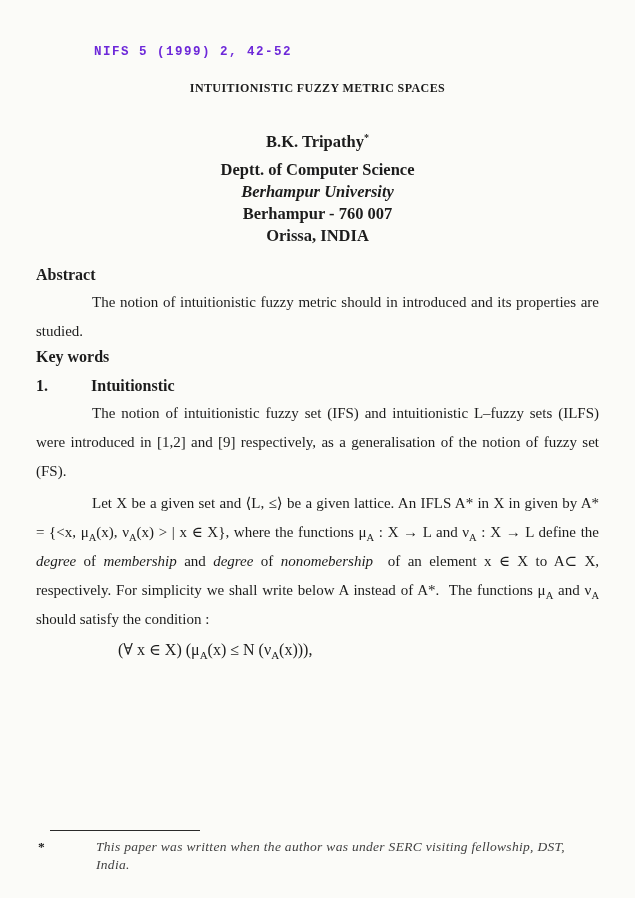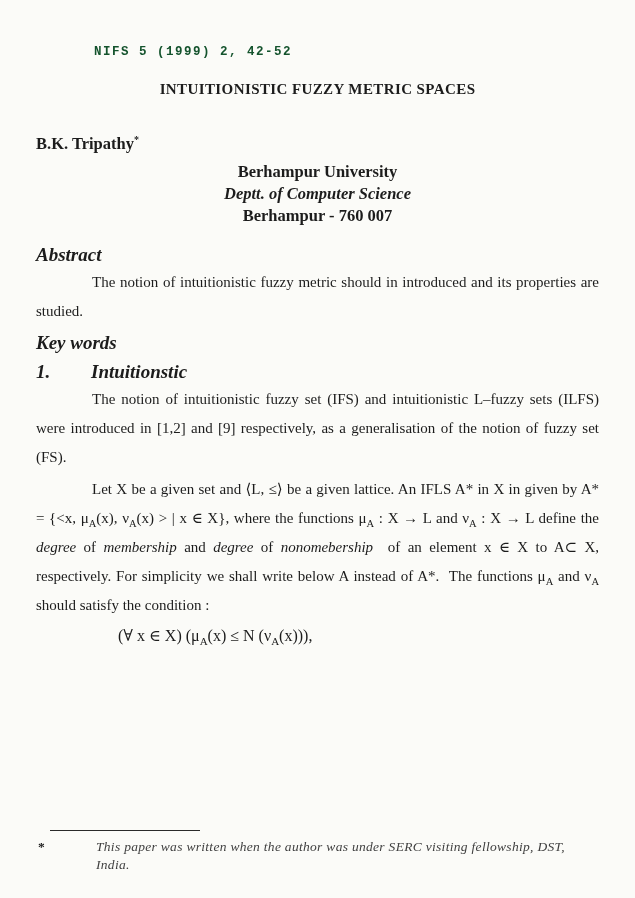--- a/index.html
+++ b/index.html
@@ -15,53 +15,53 @@
     padding: 45px 36px 24px 36px;
     display: flex;
     flex-direction: column;
   }
   .journal-ref {
     font-family: "Liberation Mono", "DejaVu Sans Mono", monospace;
     font-weight: 700;
     font-size: 12.5px;
     letter-spacing: 1.5px;
     margin-left: 58px;
-    color: #14532d;
+    color: #6d28d9;
   }
   .paper-title {
     text-align: center;
-    font-size: 15px;
+    font-size: 12px;
     font-weight: 700;
     letter-spacing: 0.4px;
     margin: 22px 0 0 0;
   }
   .author-block {
+    text-align: center;
     margin-top: 30px;
     font-weight: 700;
     font-size: 16.5px;
     line-height: 22px;
   }
   .author-name sup { font-size: 10px; vertical-align: super; }
   .affiliation {
     text-align: center;
     font-weight: 700;
     font-size: 16.5px;
     line-height: 22px;
     margin-top: 6px;
   }
   .affiliation .affil-line:nth-child(2) { font-style: italic; }
   .section-heading {
     font-weight: 700;
-    font-size: 19px;
+    font-size: 16px;
     line-height: 20px;
     margin: 0;
-    font-style: italic;
   }
   .abstract-heading { margin-top: 18px; }
-  .keywords-heading { margin-top: 7px; }
+  .keywords-heading { margin-top: 1px; }
   .intro-heading { margin-top: 9px; display: flex; }
   .sec-num { display: inline-block; width: 55px; }
   .para {
     font-size: 15px;
     line-height: 29px;
     text-align: justify;
     margin: 3px 0 0 0;
   }
   .indent { text-indent: 56px; }
   .para sub { font-size: 10.5px; line-height: 0; }
@@ -106,23 +106,24 @@
 
   <div class="journal-ref">NIFS 5 (1999) 2, 42-52</div>
 
   <h1 class="paper-title">INTUITIONISTIC FUZZY METRIC SPACES</h1>
 
   <div class="author-block">
     <span class="author-name"><span>B.K. Tripathy</span><sup>*</sup></span>
   </div>
 
   <div class="affiliation">
+    <div class="affil-line">Deptt. of Computer Science</div>
     <div class="affil-line">Berhampur University</div>
-    <div class="affil-line">Deptt. of Computer Science</div>
     <div class="affil-line">Berhampur - 760 007</div>
+    <div class="affil-line">Orissa, INDIA</div>
   </div>
 
   <h2 class="section-heading abstract-heading">Abstract</h2>
 
   <p class="para indent">The notion of intuitionistic fuzzy metric should in introduced and its properties are studied.</p>
 
   <h2 class="section-heading keywords-heading">Key words</h2>
 
 
   <h2 class="section-heading intro-heading">

